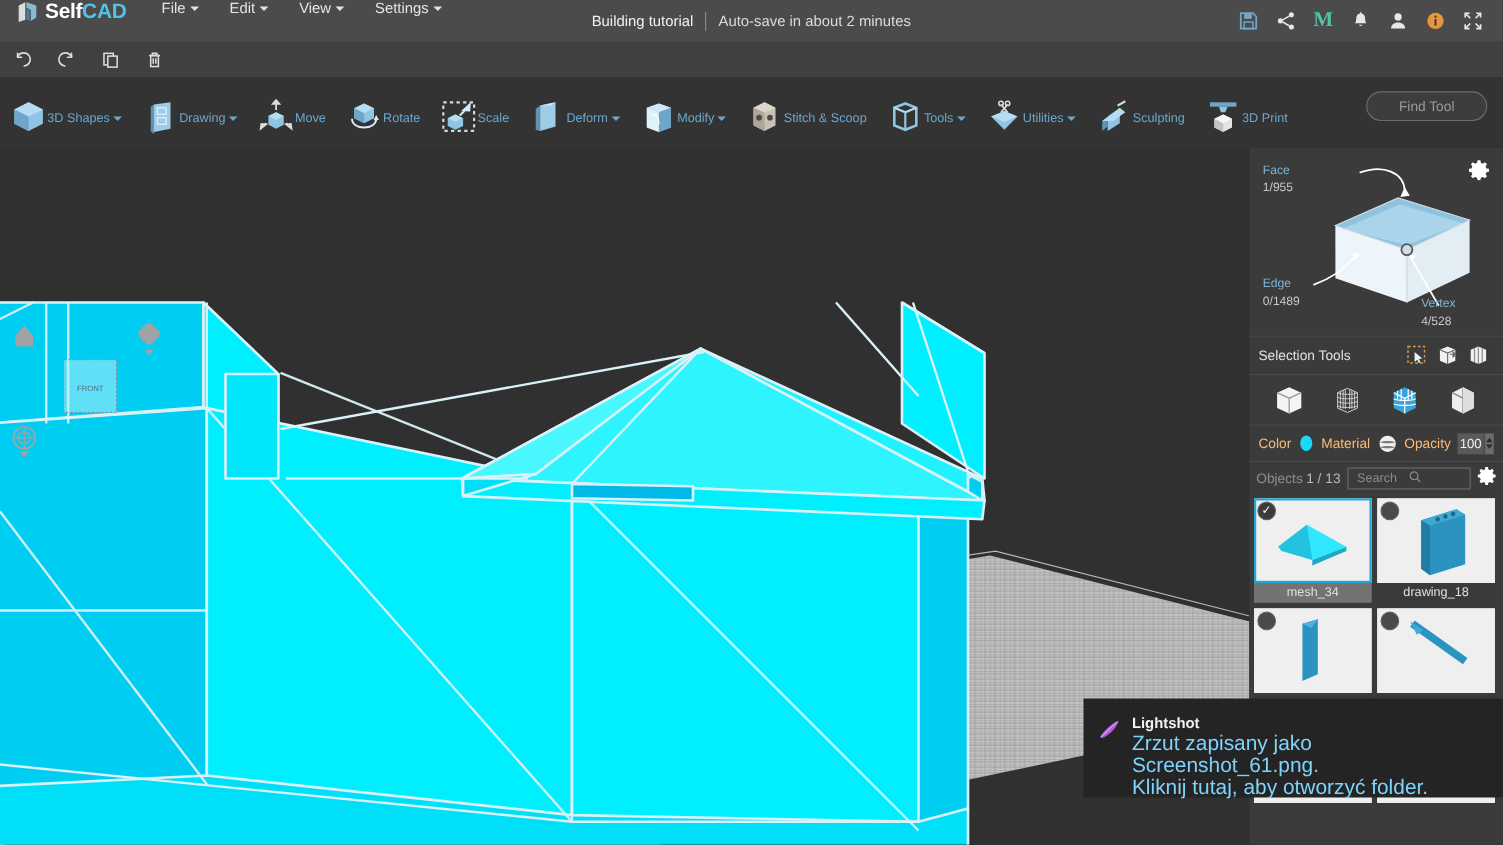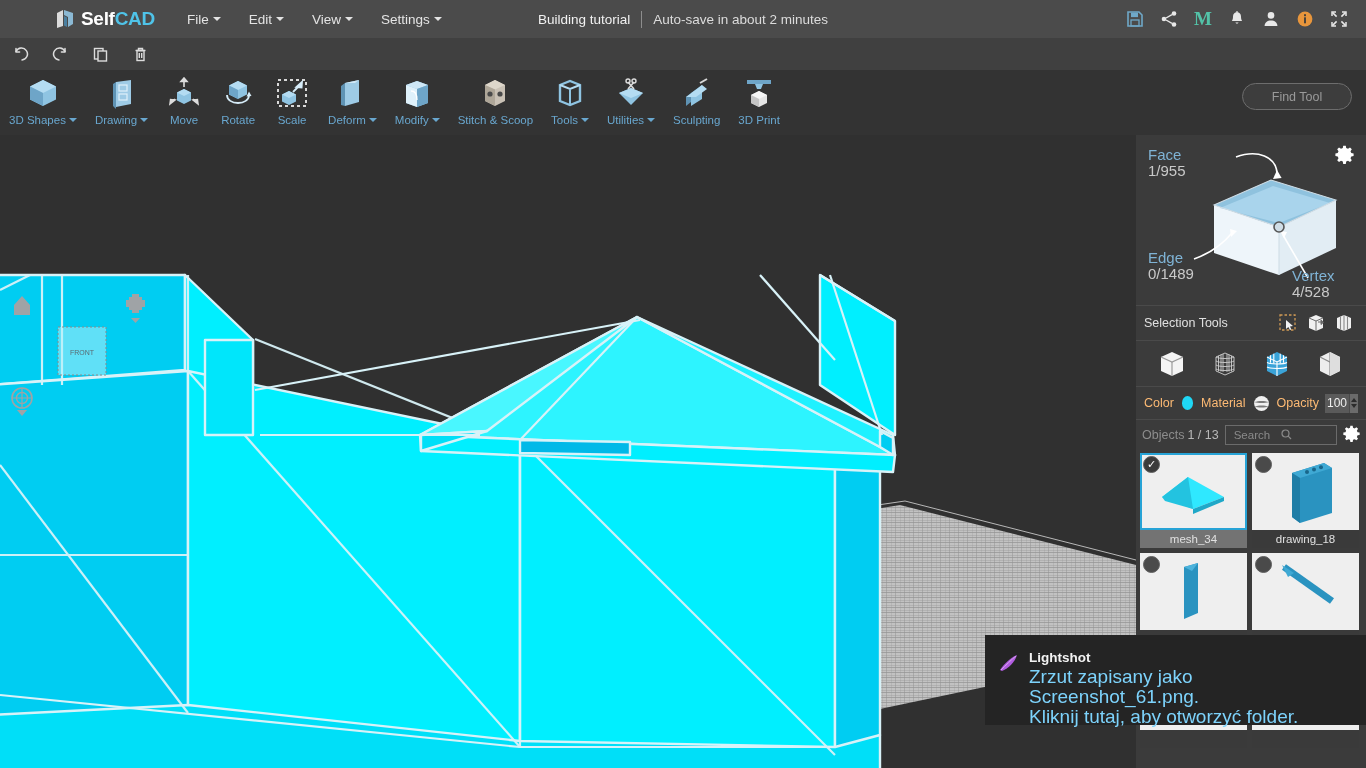--- a/index.html
+++ b/index.html
@@ -1,21 +1,21 @@
 <!DOCTYPE html>
 <html><head>
 <meta charset="utf-8">
 <style>
   * { margin:0; padding:0; box-sizing:border-box; }
   html,body { width:1366px; height:768px; overflow:hidden; background:#3a3a3a;
     font-family:"Liberation Sans", sans-serif; }
 
   
   .menubar { position:absolute; left:0; top:0; width:1366px; height:38px;
-    background:#4b4b4b; display:flex; align-items:center;padding-left:40px; }
+    background:#4b4b4b; display:flex; align-items:flex-start; }
   .logo-wrap { display:flex; align-items:center; margin-left:14px; margin-right:18px; }
   .logo-mark { width:22px; height:22px; position:relative; margin-right:5px; }
   .logo-text { font-size:19px; font-weight:bold; color:#ffffff; letter-spacing:-0.3px; }
   .logo-text .cad { color:#4fc3e8; }
   .menu-item { color:#e4e4e4; font-size:13.5px; margin:0 14px; cursor:default;
     display:flex; align-items:center; }
   .caret { display:inline-block; width:0; height:0; margin-left:4px;
     border-left:4px solid transparent; border-right:4px solid transparent;
     border-top:4px solid #e4e4e4; }
   .title-center { position:absolute; left:0; top:0; width:1366px; height:38px;
@@ -31,40 +31,40 @@
   
   .editrow { position:absolute; left:0; top:38px; width:1366px; height:32px;
     background:#404040; display:flex; align-items:center; }
   .edit-btn { width:40px; height:32px; display:flex; align-items:center;
     justify-content:center; cursor:pointer; }
 
   
   .toolbar { position:absolute; left:0; top:70px; width:1366px; height:65px;
     background:#333333; display:flex; align-items:flex-start; }
   .tool { width:auto; min-width:54px; padding:6px 9px 0 9px; height:65px;
-    display:flex; flex-direction:column; align-items:center; cursor:pointer; }
+    display:flex; flex-direction:row; align-items:center; cursor:pointer; }
   .tool .ico { height:34px; display:flex; align-items:center; justify-content:center; }
   .tool .lbl { color:#69a7cf; font-size:11.5px; margin-top:4px; white-space:nowrap;
     display:flex; align-items:center; }
   .tool .lbl .caret { border-top-color:#69a7cf; margin-left:3px; }
   .findtool { position:absolute; right:14px; top:83px; width:110px; height:27px;
     border:1px solid #6d6d6d; border-radius:14px; background:#3d3d3d;
     display:flex; align-items:center; justify-content:center; }
   .findtool span { color:#9a9a9a; font-size:12.5px; }
 
   
   .viewport { position:absolute; left:0; top:135px; width:1136px; height:633px;
     background:#303030; overflow:hidden; }
   .vp-svg { position:absolute; left:0; top:0; }
 
   
   .rpanel { position:absolute; left:1136px; top:135px; width:230px; height:633px;
     background:#3b3b3b; }
   .sel-widget { position:relative; height:170px; background:#3b3b3b; }
-  .sel-lab { position:absolute; font-size:15px; line-height:16px; }
+  .sel-lab { position:absolute; font-size:11px; line-height:16px; }
   .sel-lab .k { color:#7fb3d5; }
   .sel-lab .v { color:#c9c9c9; }
   .gear-sm { position:absolute; cursor:pointer; }
   .seltools { height:36px; border-top:1px solid #4a4a4a; border-bottom:1px solid #4a4a4a;
     display:flex; align-items:center; padding:0 8px; }
   .seltools-lbl { color:#e0e0e0; font-size:12.5px; flex:1; }
   .st-ico { width:28px; height:28px; display:flex; align-items:center;
     justify-content:center; cursor:pointer; }
   .viewmodes { height:46px; border-bottom:1px solid #4a4a4a; display:flex;
     align-items:center; justify-content:space-around; padding:0 10px; }

